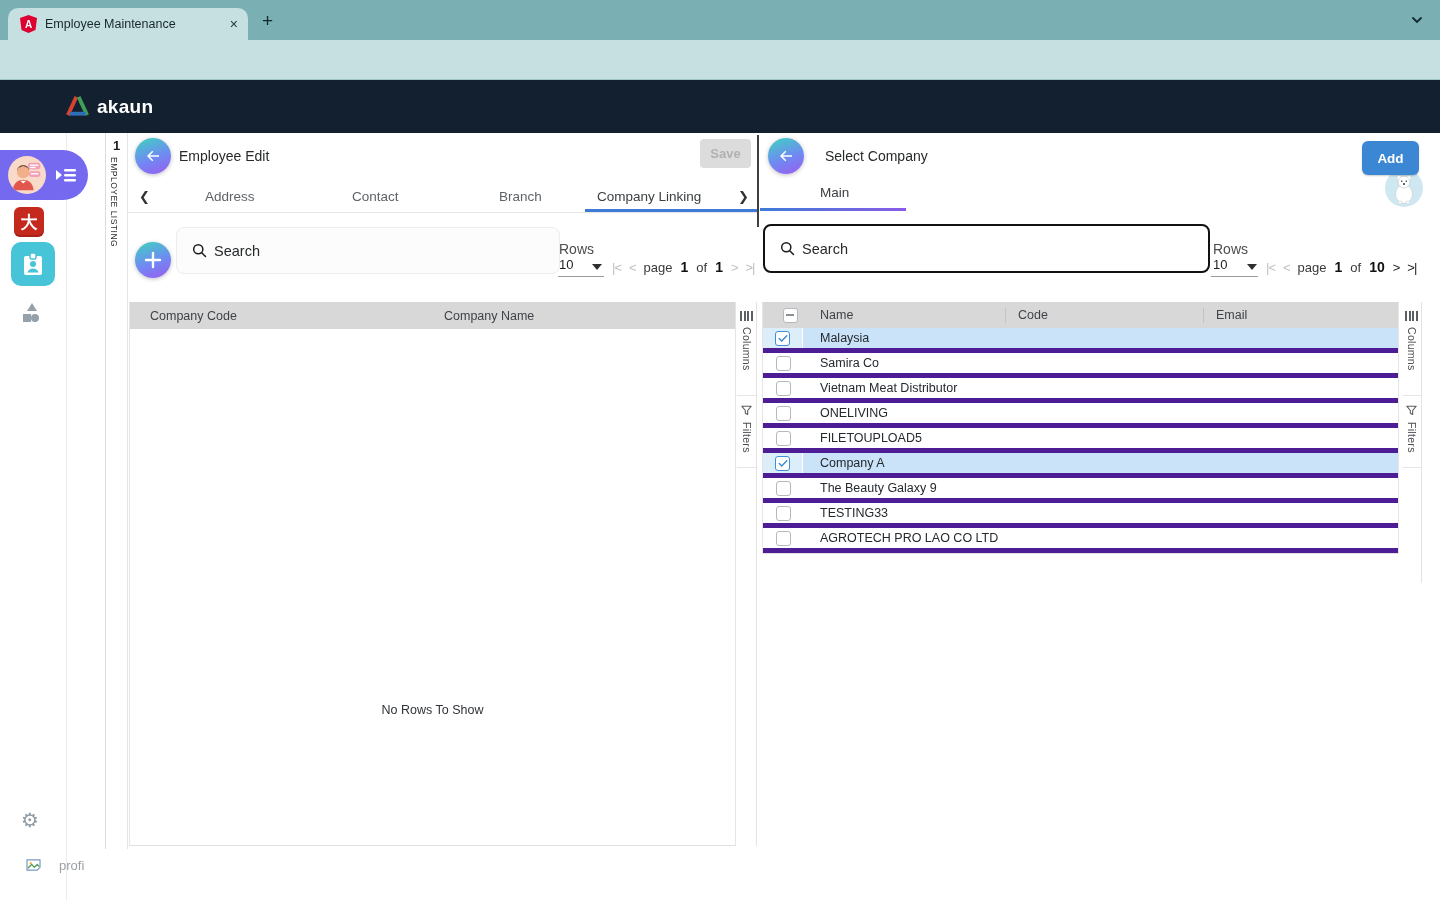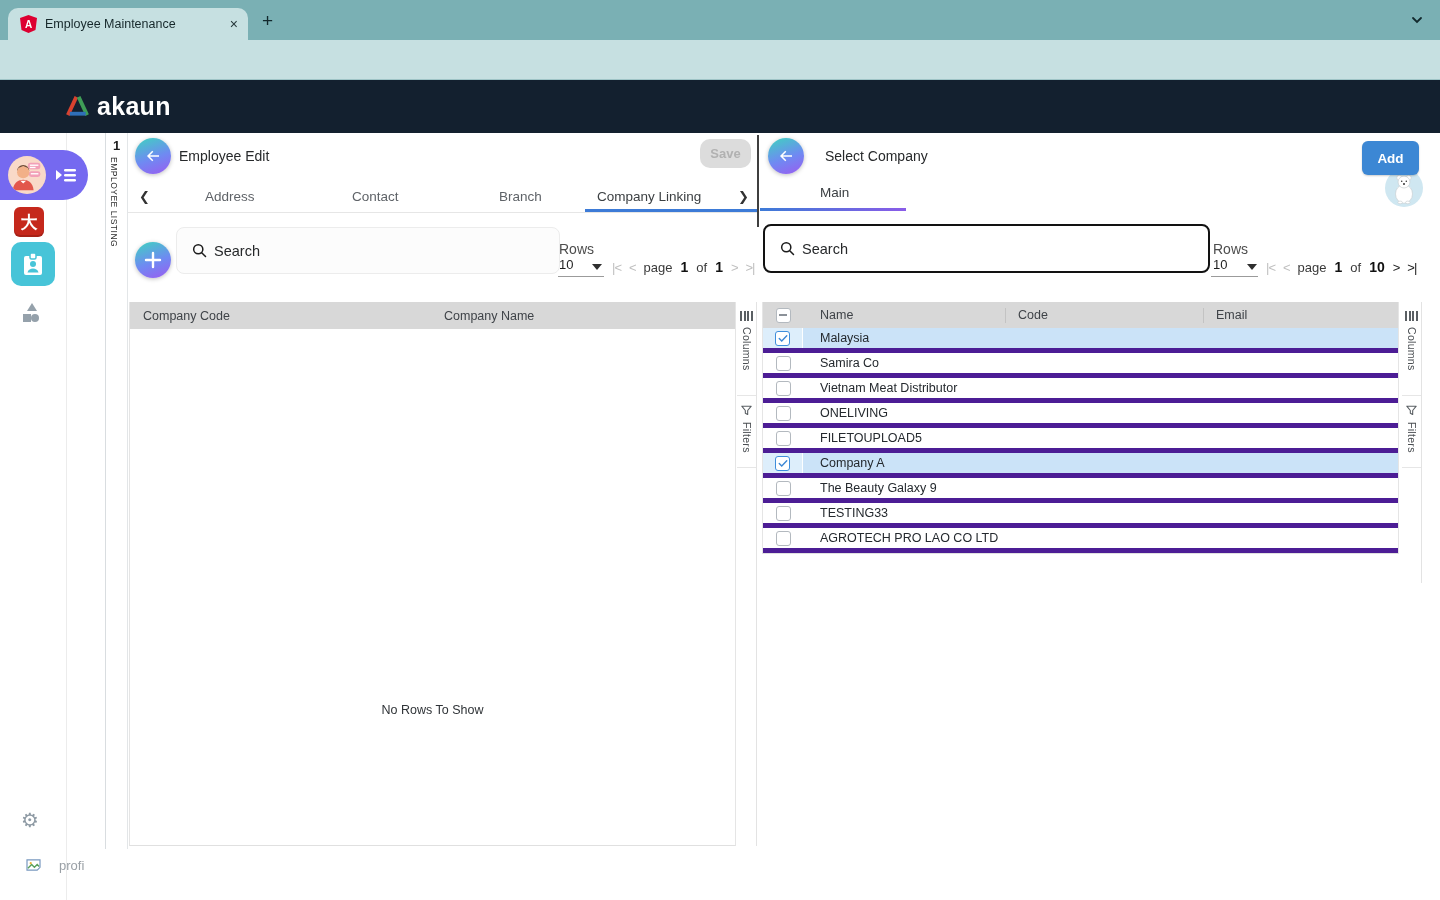--- a/index.html
+++ b/index.html
@@ -38,21 +38,21 @@
   .browser-avatar { position:absolute; left:1373px; top:47px; width:26px; height:26px;
     border-radius:50%; background:#a8837a; color:#fff; font-size:12px; display:flex;
     align-items:center; justify-content:center; }
   .kebab { position:absolute; left:1414px; top:49px; display:flex; flex-direction:column; gap:3px; }
   .kebab i { width:3.5px; height:3.5px; border-radius:50%; background:#36464a; }
 
   
   #appbar { position:absolute; left:0; top:80px; width:1440px; height:53px;
     background:var(--navbar-bg,#13202f); display:flex; align-items:center; }
   .brand { display:flex; align-items:center; margin-left:64px; }
-  .brand-text { color:#fff; font-size:25px; font-weight:700; letter-spacing:.3px; margin-left:6px;text-align:center; }
+  .brand-text { color:#fff; font-size:19px; font-weight:700; letter-spacing:.3px; margin-left:6px;text-align:center; }
   .user-avatar { position:absolute; left:1385px; top:89px; width:38px; height:38px;
     border-radius:50%; background:#cfe7f1; display:flex; align-items:center; justify-content:center; }
 
   
   #sidebar { position:absolute; left:0; top:133px; width:67px; height:767px;
     background:#fff; border-right:1px solid #ececec; }
   .applet-pill { position:absolute; left:0; top:150px; width:88px; height:50px;
     background:#7569f0; border-radius:0 25px 25px 0; z-index:3;
     display:flex; align-items:center; }
   .pill-avatar { width:38px; height:38px; border-radius:50%; margin-left:8px; overflow:hidden;
@@ -97,21 +97,21 @@
   .select-caret { position:absolute; width:0; height:0; border-left:5px solid transparent;
     border-right:5px solid transparent; border-top:6px solid #2f2f2f; }
   .pager { position:absolute; display:flex; align-items:center; gap:8px; font-size:13px; color:#3a3a3a; }
   .pg-btn { color:#bfbfbf; font-size:13px; letter-spacing:-1px; }
   .pg-btn.on { color:#222; }
   .pg-num { font-weight:700; font-size:14px; color:#111; }
 
   .grid { position:absolute; border-left:1px solid #e5e5e5; border-right:1px solid #e5e5e5;
     border-bottom:1px solid #e0e0e0; background:#fff; }
   .grid-head { height:27px; background:var(--header-gray,#d8d8d8); position:relative;
-    display:flex; align-items:center; font-size:12.5px; color:#3f4348; font-weight:500; }
+    display:flex; align-items:center; font-size:12.5px; color:#3f4348; font-weight:500;padding-left:7px; }
   .col-div { position:absolute; top:6px; width:1px; height:15px; background:#c3c3c3; }
   .empty-text { position:absolute; width:100%; text-align:center; font-size:12.5px; color:#2f3337; }
 
   .grid-row { position:relative; height:25px; display:flex; align-items:center;
     border-bottom:5px solid #4c1d95; font-size:12.5px; color:#24292e; background:#fff; }
   .grid-row.selected { background:var(--selected-row,#cbe3f8); }
   .cell { height:100%; display:flex; align-items:center; }
   .cb-cell { width:40px; justify-content:center; flex:0 0 auto; }
   .grid-row.selected .cb-cell { background:var(--selected-cb-cell,#ddeefb);
     border-right:1px solid rgba(255,255,255,.9); }
@@ -127,21 +127,21 @@
     border-right:1px solid #e3e3e3; }
   .ts-group { border-bottom:1px solid #e6e6e6; display:flex; flex-direction:column;
     align-items:center; padding:9px 0 10px; }
   .ts-label { writing-mode:vertical-rl; font-size:10.5px; color:#4a4e52; margin-top:6px;
     letter-spacing:.3px; }
   .bars { display:flex; gap:1.5px; }
   .bars i { width:2px; height:10px; background:#5a5f63; }
 
   .panel { position:absolute; top:133px; }
   .dark-edge { position:absolute; background:#3f3f3f; }
-  .save-btn { position:absolute; background:#dcdcdc; border-radius:10px; color:#b1b1b1;
+  .save-btn { position:absolute; background:#dcdcdc; border-radius:4px; color:#b1b1b1;
     font-size:13px; font-weight:600; display:flex; align-items:center; justify-content:center; }
   .add-btn { position:absolute; background:var(--accent-blue,#3c87d4); border-radius:6px;
     color:#fff; font-size:13.5px; font-weight:700; display:flex; align-items:center; justify-content:center;
     box-shadow:0 1px 2px rgba(0,0,0,.2); }
   .divider-h { position:absolute; height:1px; background:#e6e6e6; }
   svg { display:block; }
 </style>
 </head>
 <body>
 

